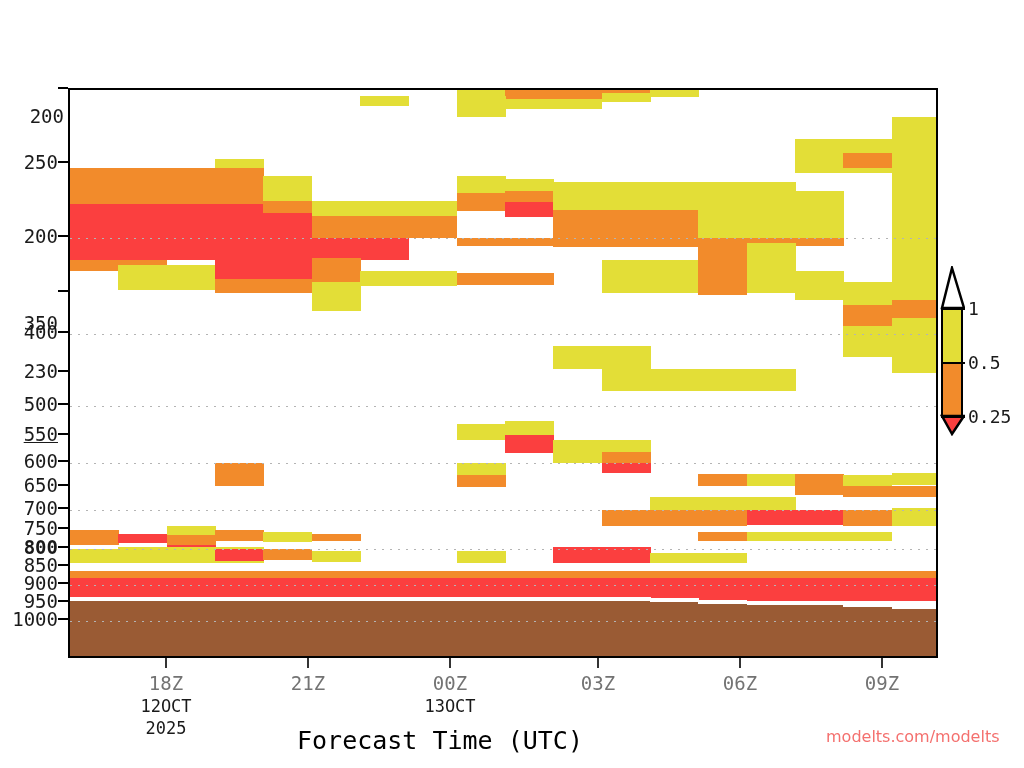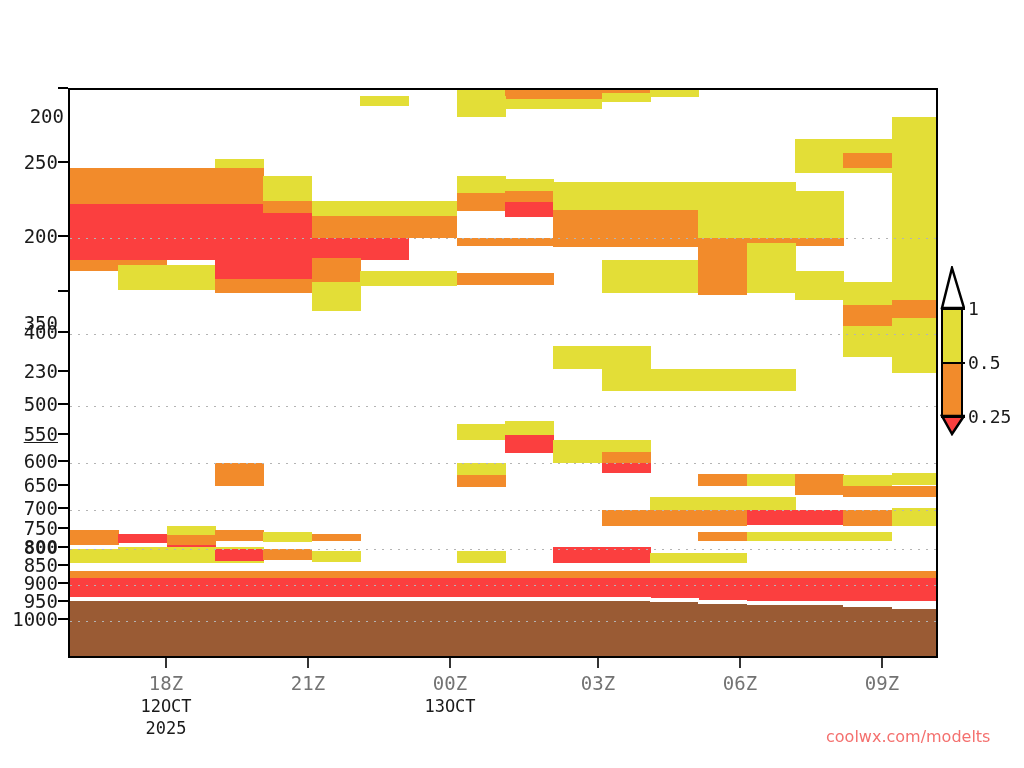--- a/index.html
+++ b/index.html
@@ -253,31 +253,32 @@
       <div class="xtick-mark" style="left: 597px;"></div>
       <div class="xtick-label" style="left: 598px;">03Z</div>
       <div class="xtick-mark" style="left: 739px;"></div>
       <div class="xtick-label" style="left: 740px;">06Z</div>
       <div class="xtick-mark" style="left: 881px;"></div>
       <div class="xtick-label" style="left: 882px;">09Z</div>
       <div class="xtick-sub" style="left: 166px; top: 696px; text-align: center;">12OCT</div>
       <div class="xtick-sub" style="left: 166px; top: 718px;">2025</div>
       <div class="xtick-sub" style="left: 450px; top: 696px;">13OCT</div>
     </div>
+  <div id="x-axis-title">Forecast Time (UTC)</div>
 
   <div id="colorbar">
       <div class="cb-seg" style="top: 0px; height: 54px; background: rgb(227, 222, 55);"></div>
       <div class="cb-seg" style="top: 54px; height: 54px; background: rgb(242, 139, 43);"></div>
       <svg width="26" height="170" style="position: absolute; left: -2px; top: -42px;">
         <polygon points="13,2 25,42 3,42" fill="#ffffff" stroke="#000" stroke-width="2.5"></polygon>
         <polygon points="13,168 3,150 25,150" fill="#fb3f3f" stroke="#000" stroke-width="2.5"></polygon>
       </svg>
     </div>
 
-  <div id="watermark">coolwx.com/modelts</div>
+  <div id="watermark">modelts.com/modelts</div>
 
 <div class="cb-tick" style="top: 308px;"></div>
     <div class="cb-label" style="top: 308px;">1</div>
     <div class="cb-tick" style="top: 362px;"></div>
     <div class="cb-label" style="top: 362px;">0.5</div>
     <div class="cb-tick" style="top: 416px;"></div>
     <div class="cb-label" style="top: 416px;">0.25</div>
   </div>
 
 </body></html>

